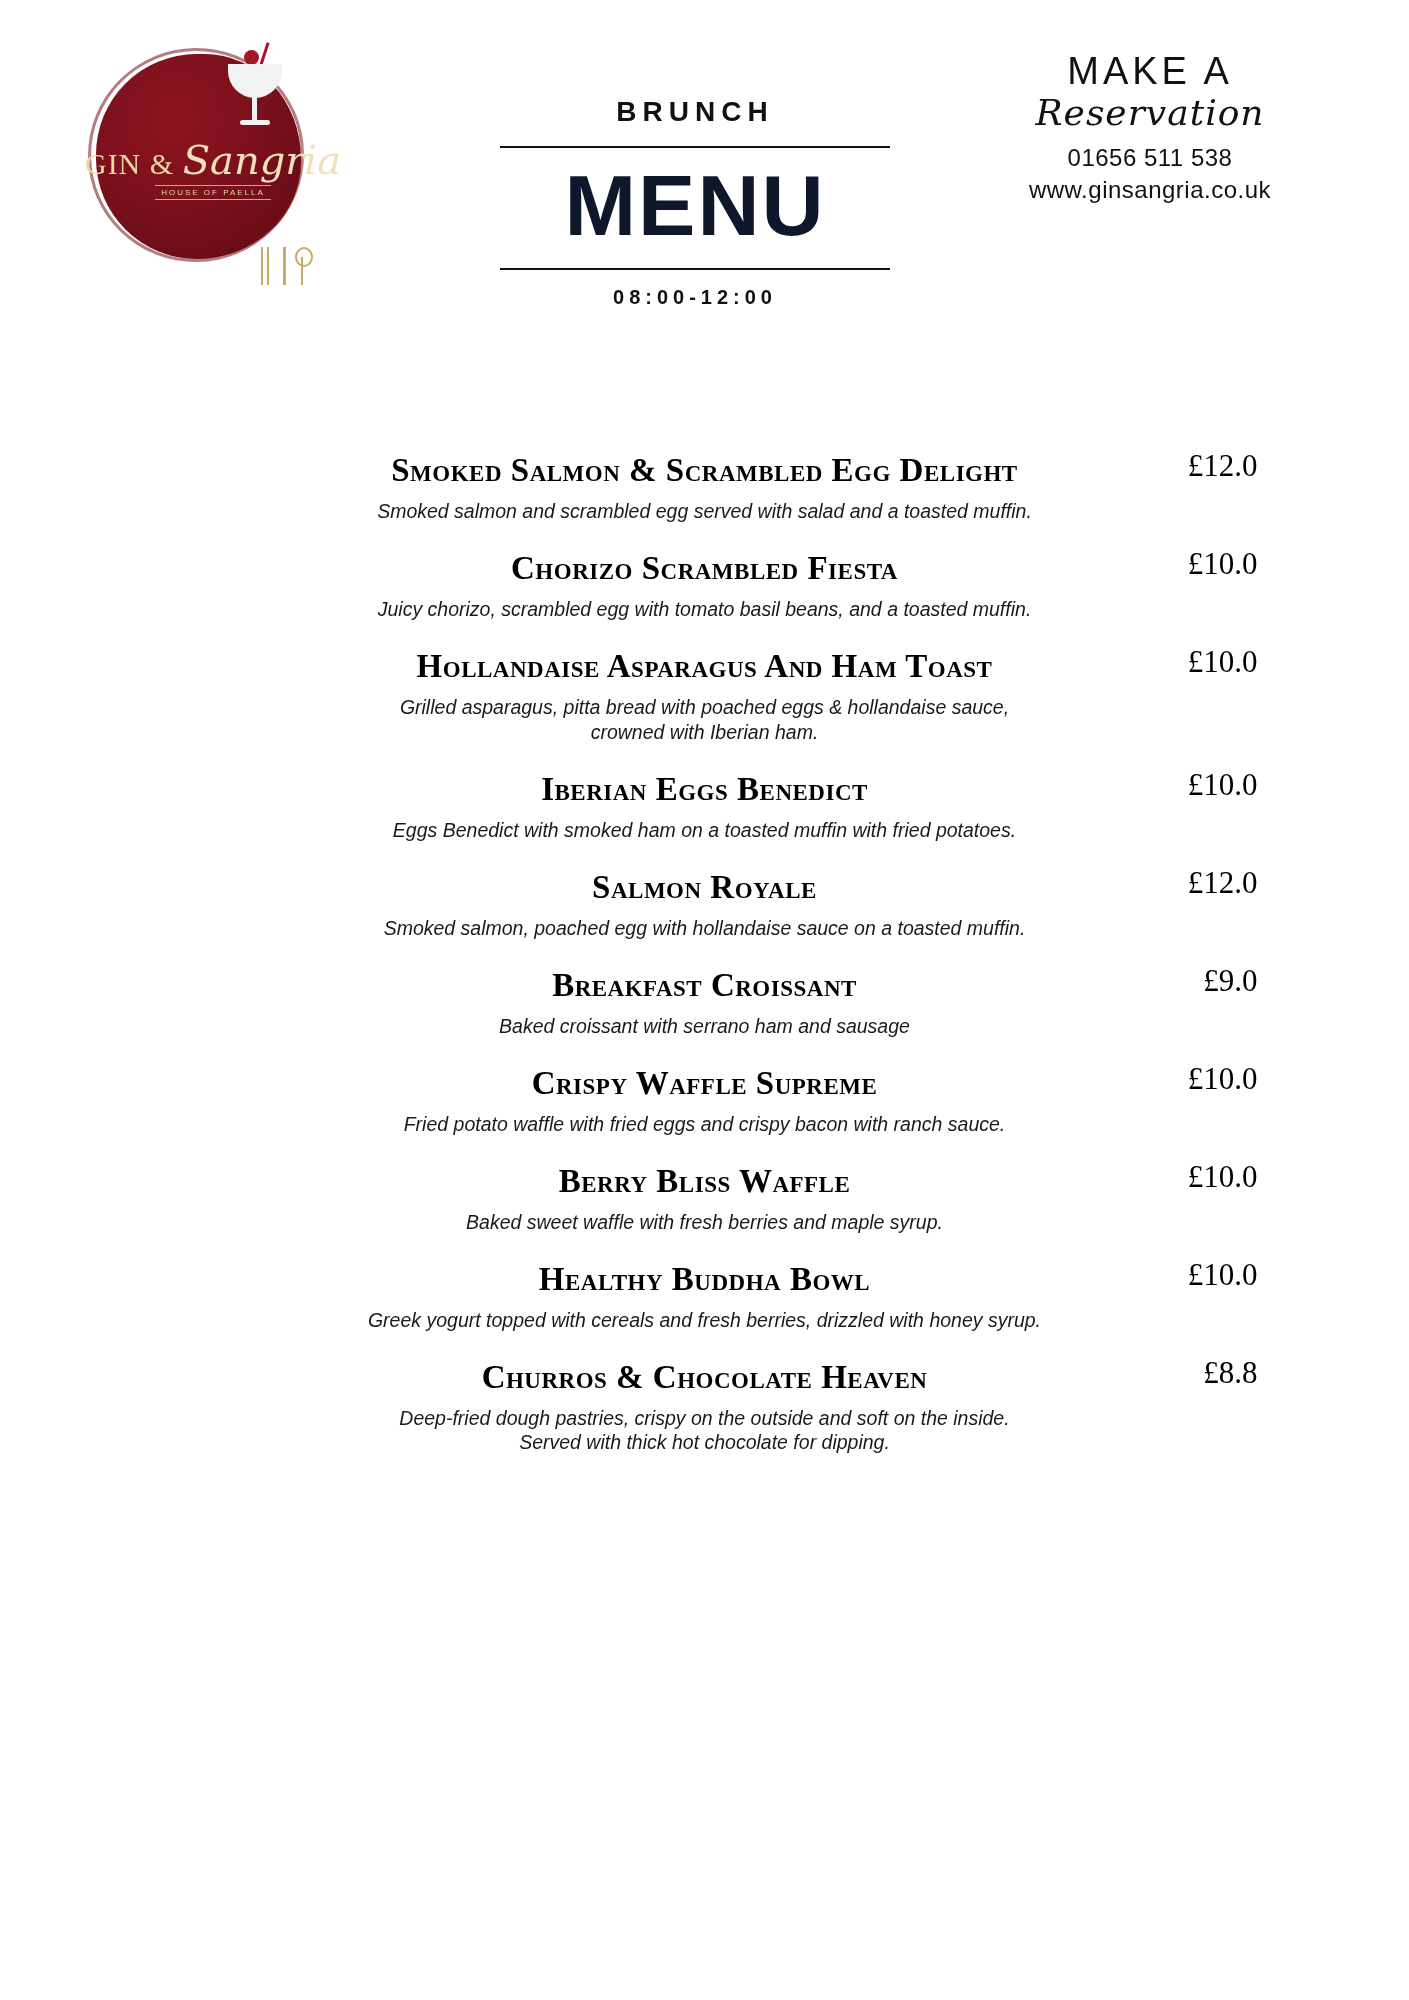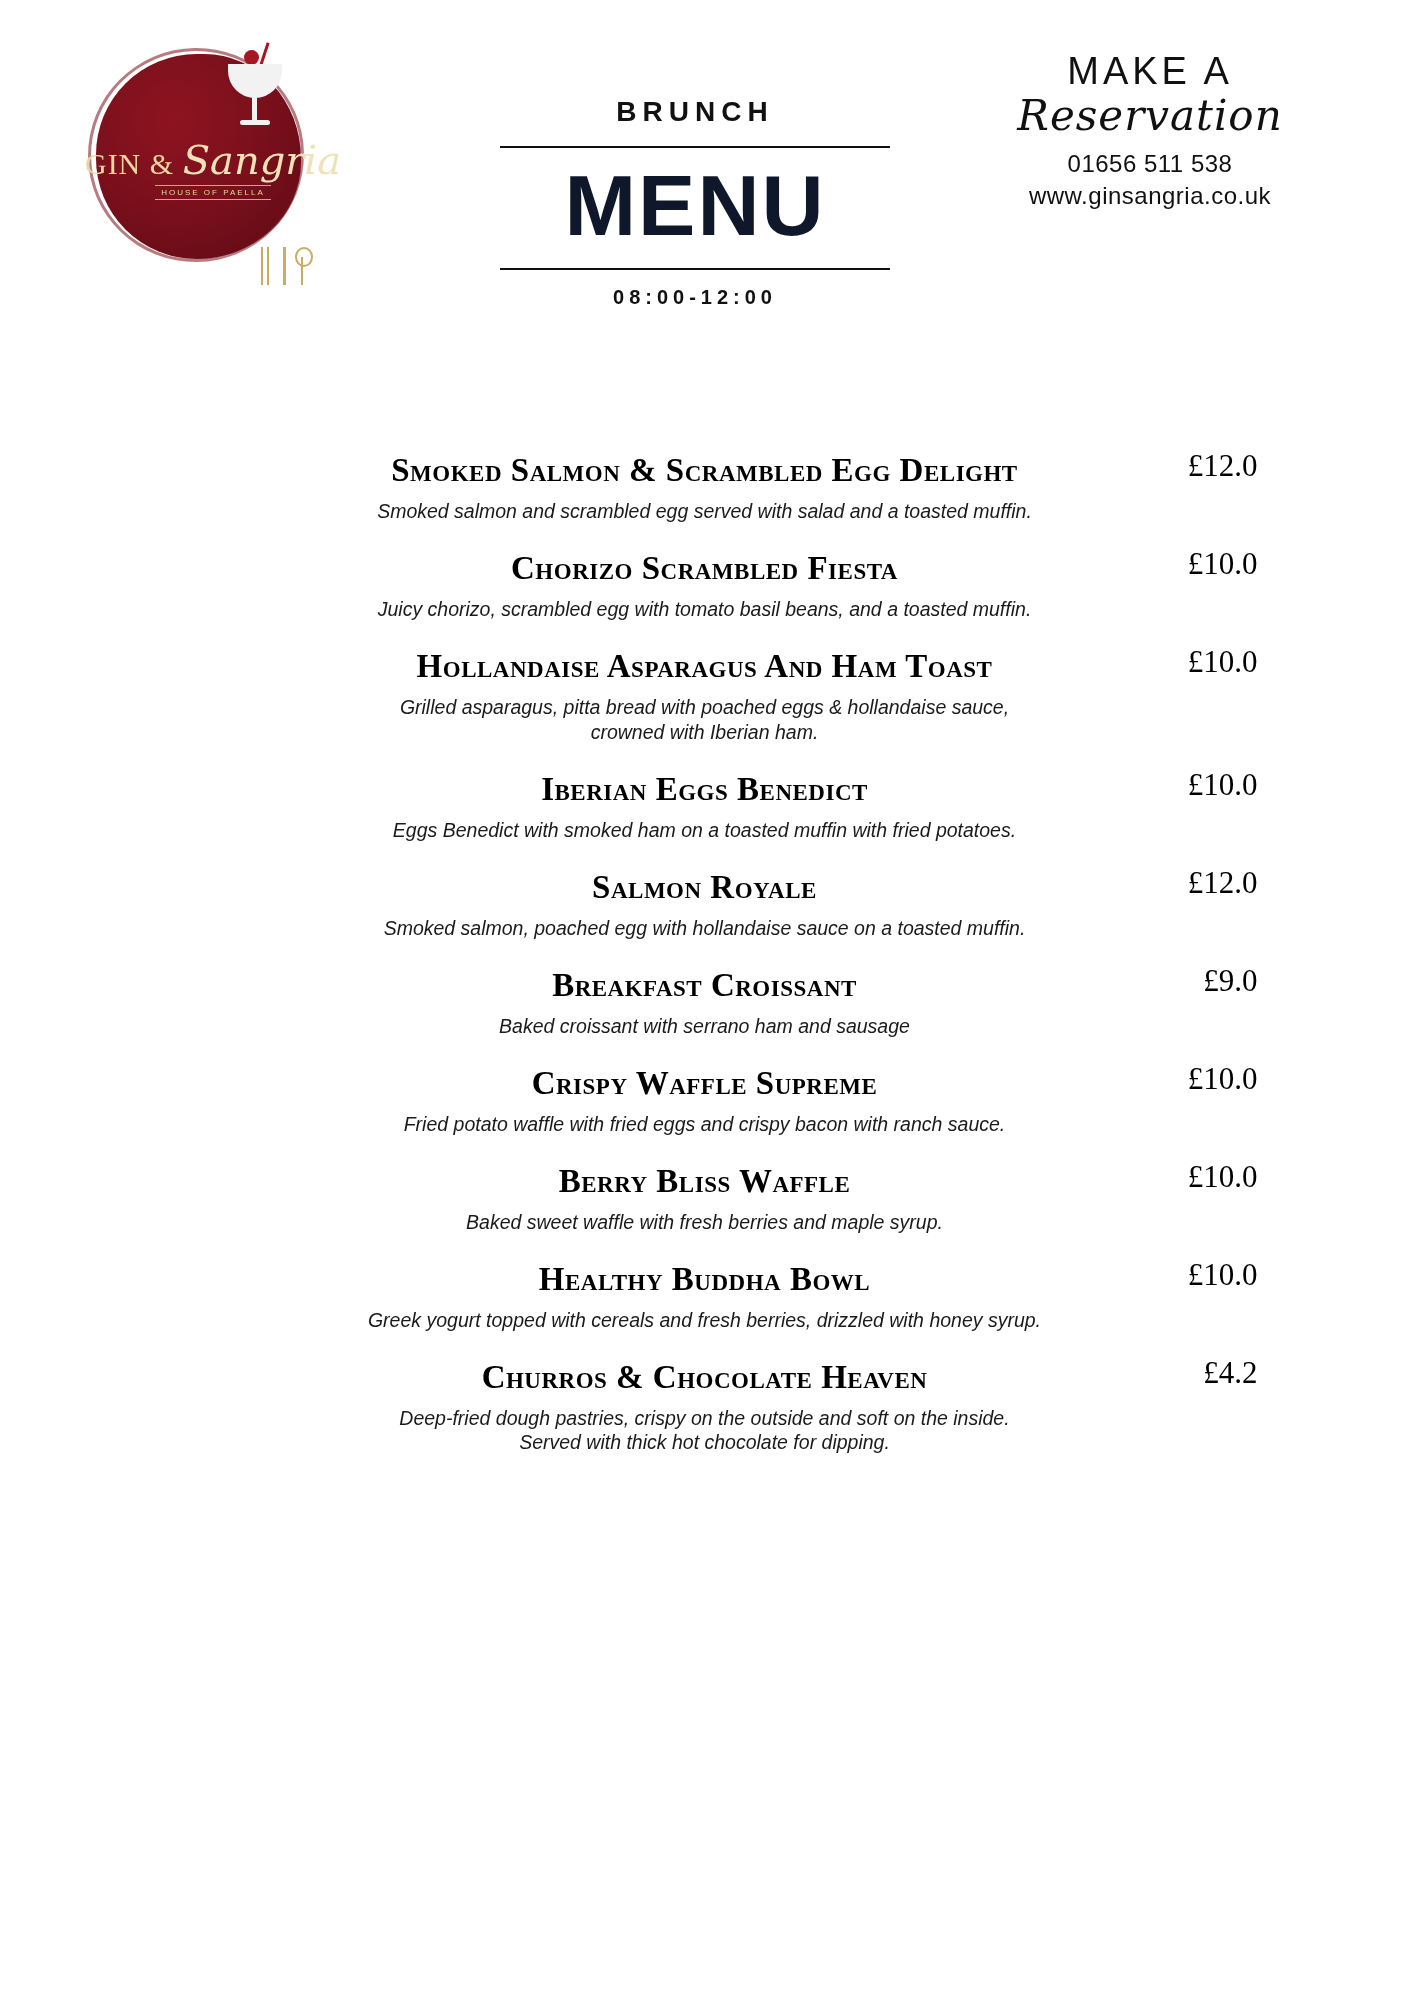--- a/index.html
+++ b/index.html
@@ -217,21 +217,21 @@
   }
   .make-a {
     font-size: 38px;
     letter-spacing: 4px;
     color: #111;
     line-height: 1.05;
   }
   .script-word {
     font-family: "DejaVu Serif", serif;
     font-style: italic;
-    font-size: 42px;
+    font-size: 36px;
     color: #111;
     line-height: 1.05;
     margin-top: 2px;
     letter-spacing: 1px;
   }
   .res-line {
     font-size: 24px;
     color: #111;
     margin-top: 12px;
     letter-spacing: .5px;
@@ -408,19 +408,19 @@
       <div class="item-head">
         <div class="item-name">Healthy Buddha Bowl</div>
         <div class="item-price">£10.0</div>
       </div>
       <div class="item-desc">Greek yogurt topped with cereals and fresh berries, drizzled with honey syrup.</div>
     </div>
 
     <div class="item">
       <div class="item-head">
         <div class="item-name">Churros &amp; Chocolate Heaven</div>
-        <div class="item-price">£4.2</div>
+        <div class="item-price">£8.8</div>
       </div>
       <div class="item-desc narrow">Deep-fried dough pastries, crispy on the outside and soft on the inside. Served with thick hot chocolate for dipping.</div>
     </div>
 
   </div>
 </div>
 
 </body></html>

